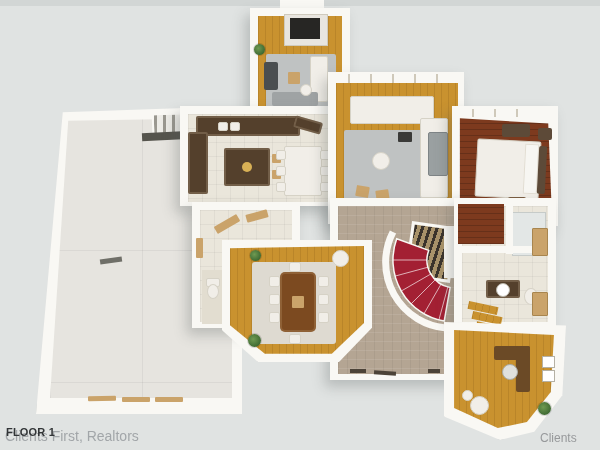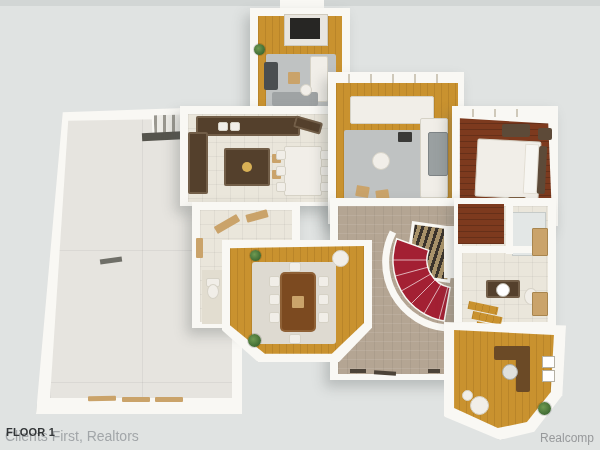--- a/index.html
+++ b/index.html
@@ -177,14 +177,14 @@
   <div class="abs" style="left:516px;top:346px;width:14px;height:46px;background:#6b4a26;border-radius:2px;"></div>
   <div class="abs circle" style="left:502px;top:364px;width:14px;height:14px;background:#dfe0dd;border:1px solid #a9aba7;"></div>
   <div class="abs circle white-furn" style="left:470px;top:396px;width:17px;height:17px;"></div>
   <div class="abs circle white-furn" style="left:462px;top:390px;width:9px;height:9px;"></div>
   <div class="abs plant" style="left:538px;top:402px;width:13px;height:13px;"></div>
   <div class="abs" style="left:542px;top:356px;width:11px;height:10px;background:#fff;border:1px solid #b5b1a5;"></div>
   <div class="abs" style="left:542px;top:370px;width:11px;height:10px;background:#fff;border:1px solid #b5b1a5;"></div>
 
   <div id="wm-brand" class="abs wm" style="left:5px;top:428px;">Clients First, Realtors</div>
   <div id="wm-floor" class="abs wm" style="left:6px;top:426px;">FLOOR 1</div>
-  <div id="wm-mls" class="abs wm" style="left:540px;top:431px;">Realcomp</div>
+  <div id="wm-mls" class="abs wm" style="left:540px;top:431px;">Clients</div>
 </div>
 
 </body></html>

